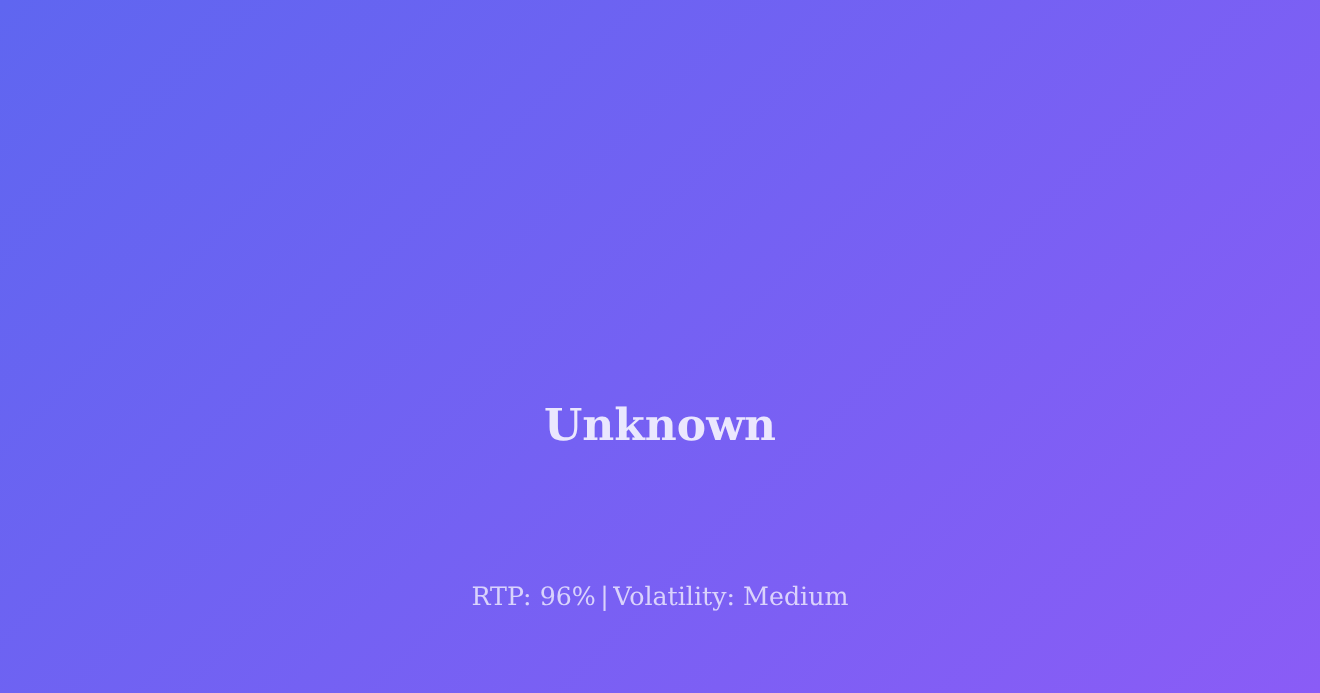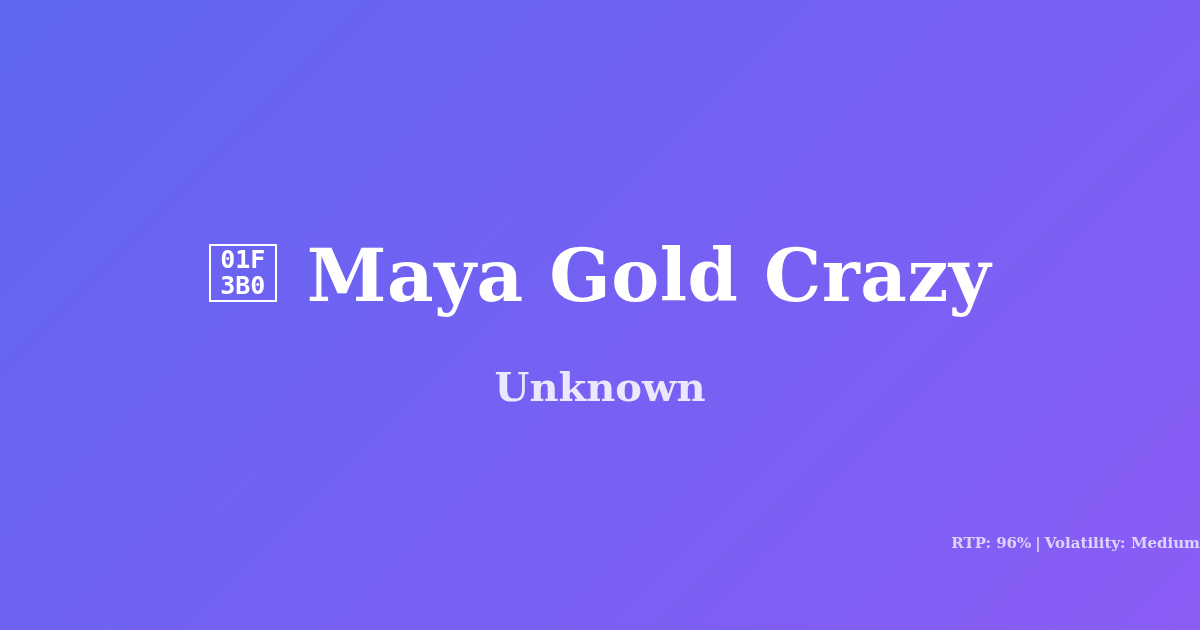--- a/index.html
+++ b/index.html
@@ -92,46 +92,37 @@
     line-height: 54px;
     color: rgba(255, 255, 255, 0.85);
   }
 
   
   .game-meta {
     position: absolute;
     left: 0;
     right: 0;
     top: 527px;
-    text-align: right;
+    text-align: center;
     font-family: "DejaVu Serif", "Liberation Serif", serif;
-    font-weight: 700;
-    font-size: 15px;
+    font-weight: 400;
+    font-size: 23px;
     line-height: 32px;
     color: rgba(255, 255, 255, 0.72);
   }
 
   .game-meta .sep {
     padding: 0 4px;
   }
 </style>
 </head>
 <body>
 
 <div class="og-card">
 
-  <div class="title-row">
-
-    <span class="tofu-glyph" title="U+1F3B0">
-      <span class="hexrow">01F</span>
-      <span class="hexrow">3B0</span>
-    </span>
-
-    <h1 class="game-title">Maya Gold Crazy</h1>
-  </div>
 
   <div class="game-subtitle">Unknown</div>
 
   <div class="game-meta">
     <span>RTP: 96%</span><span class="sep">|</span><span>Volatility: Medium</span>
   </div>
 
 </div>
 
 </body></html>

